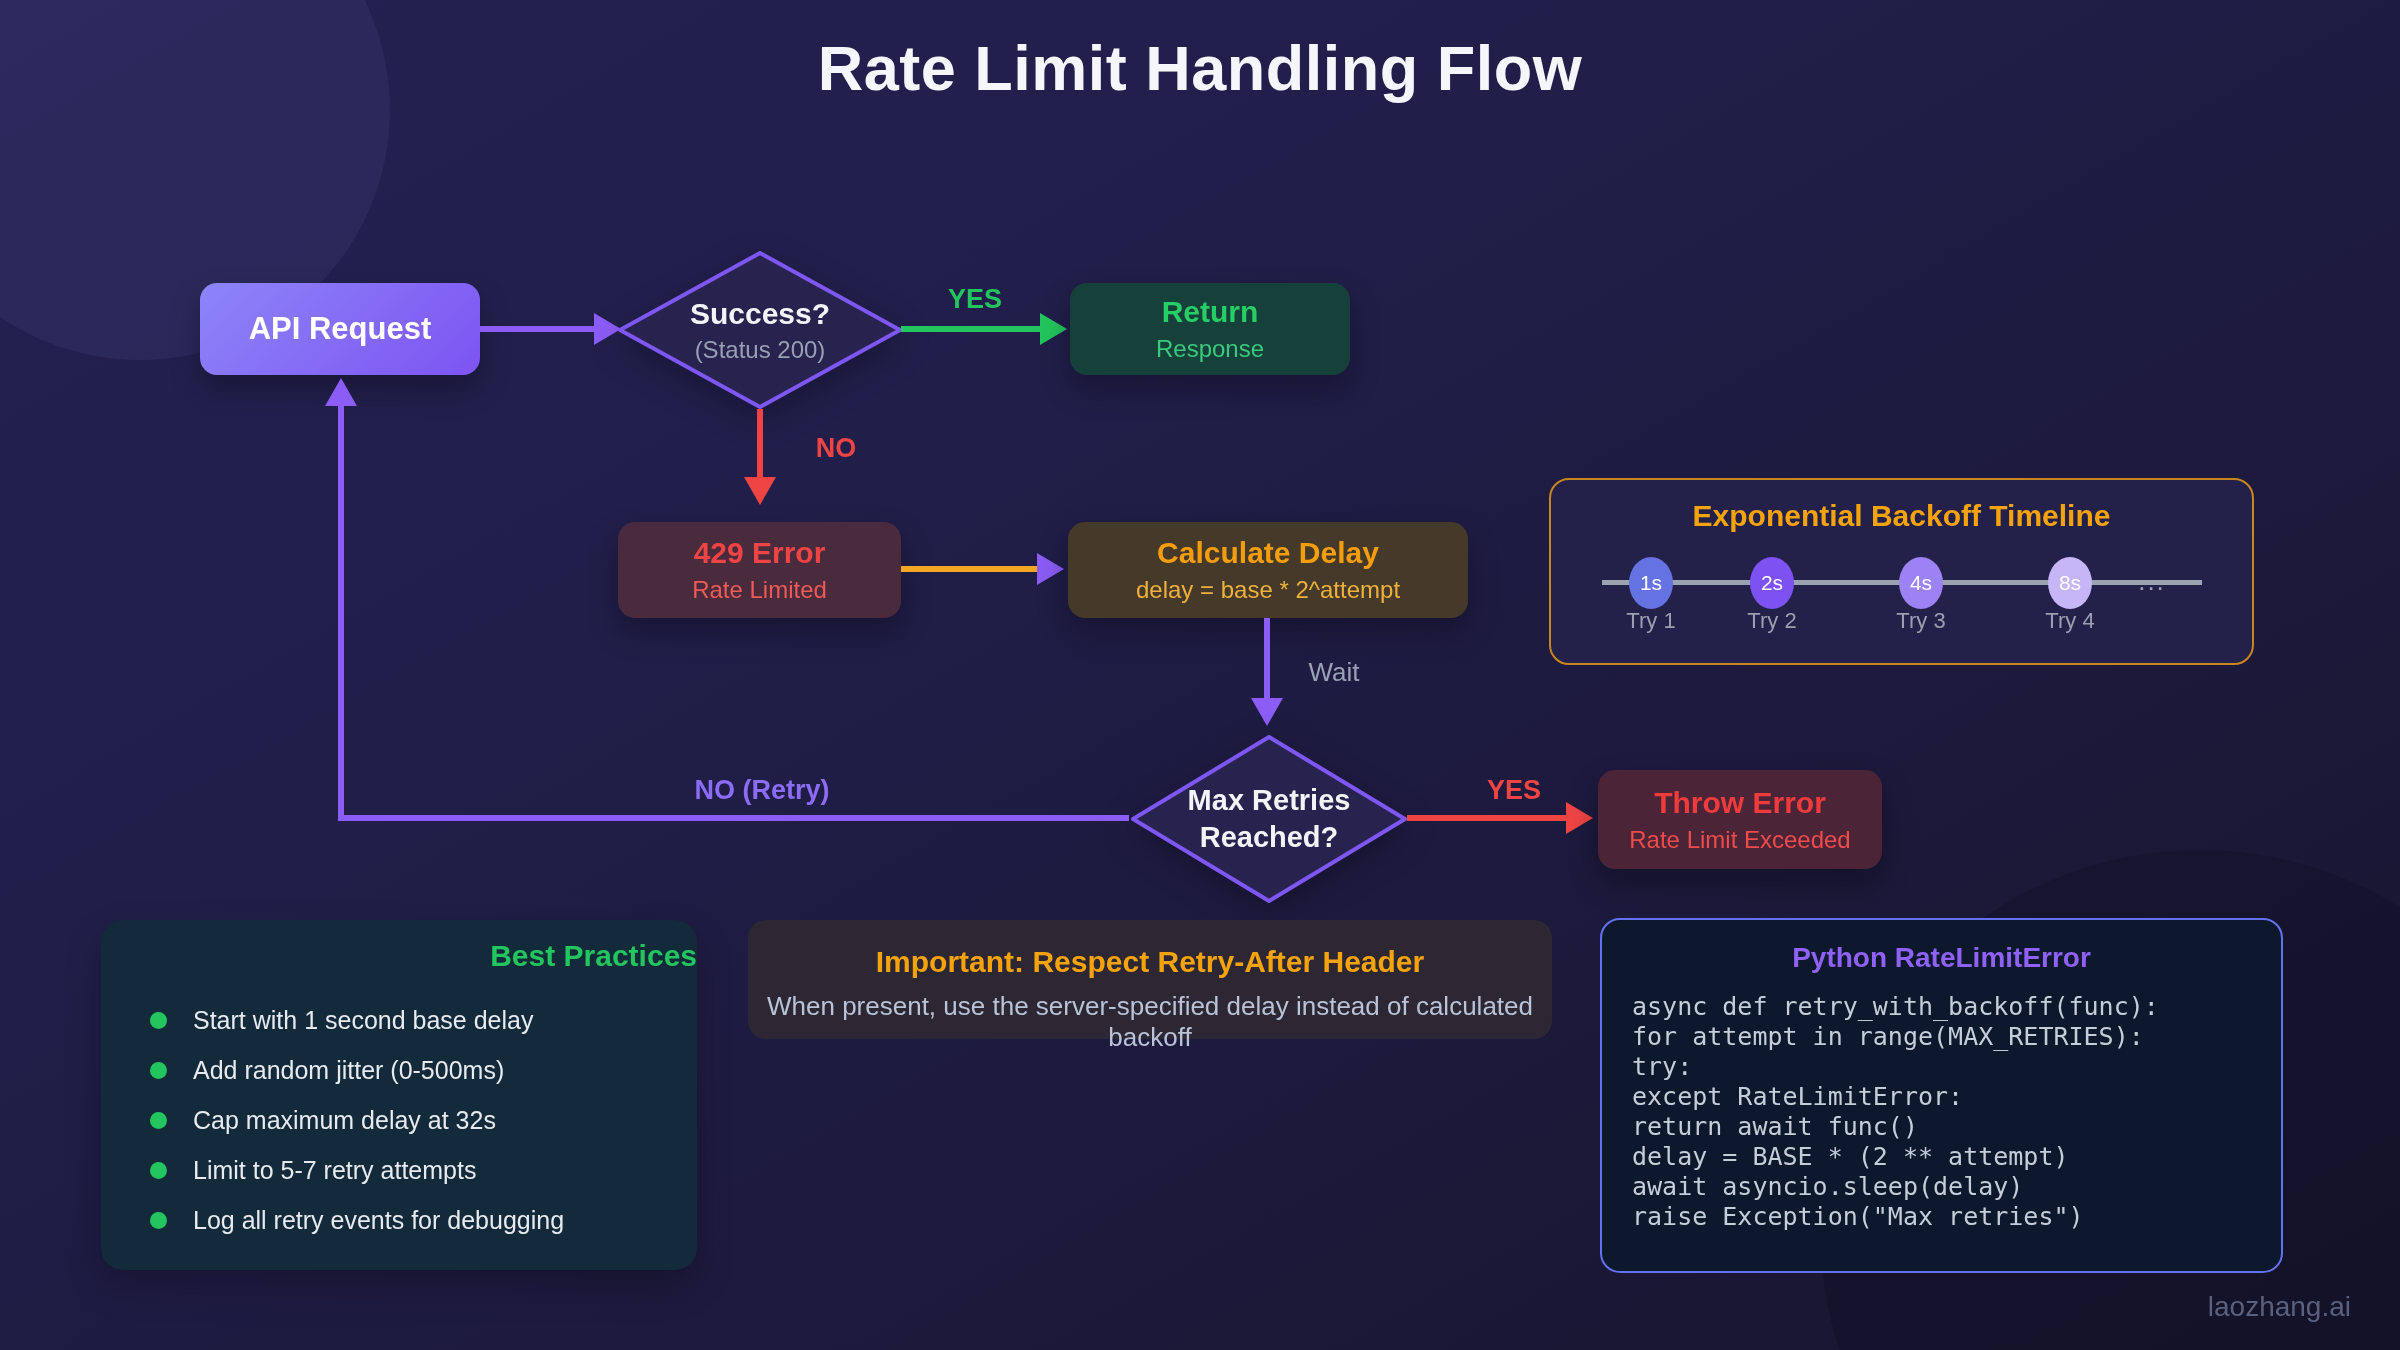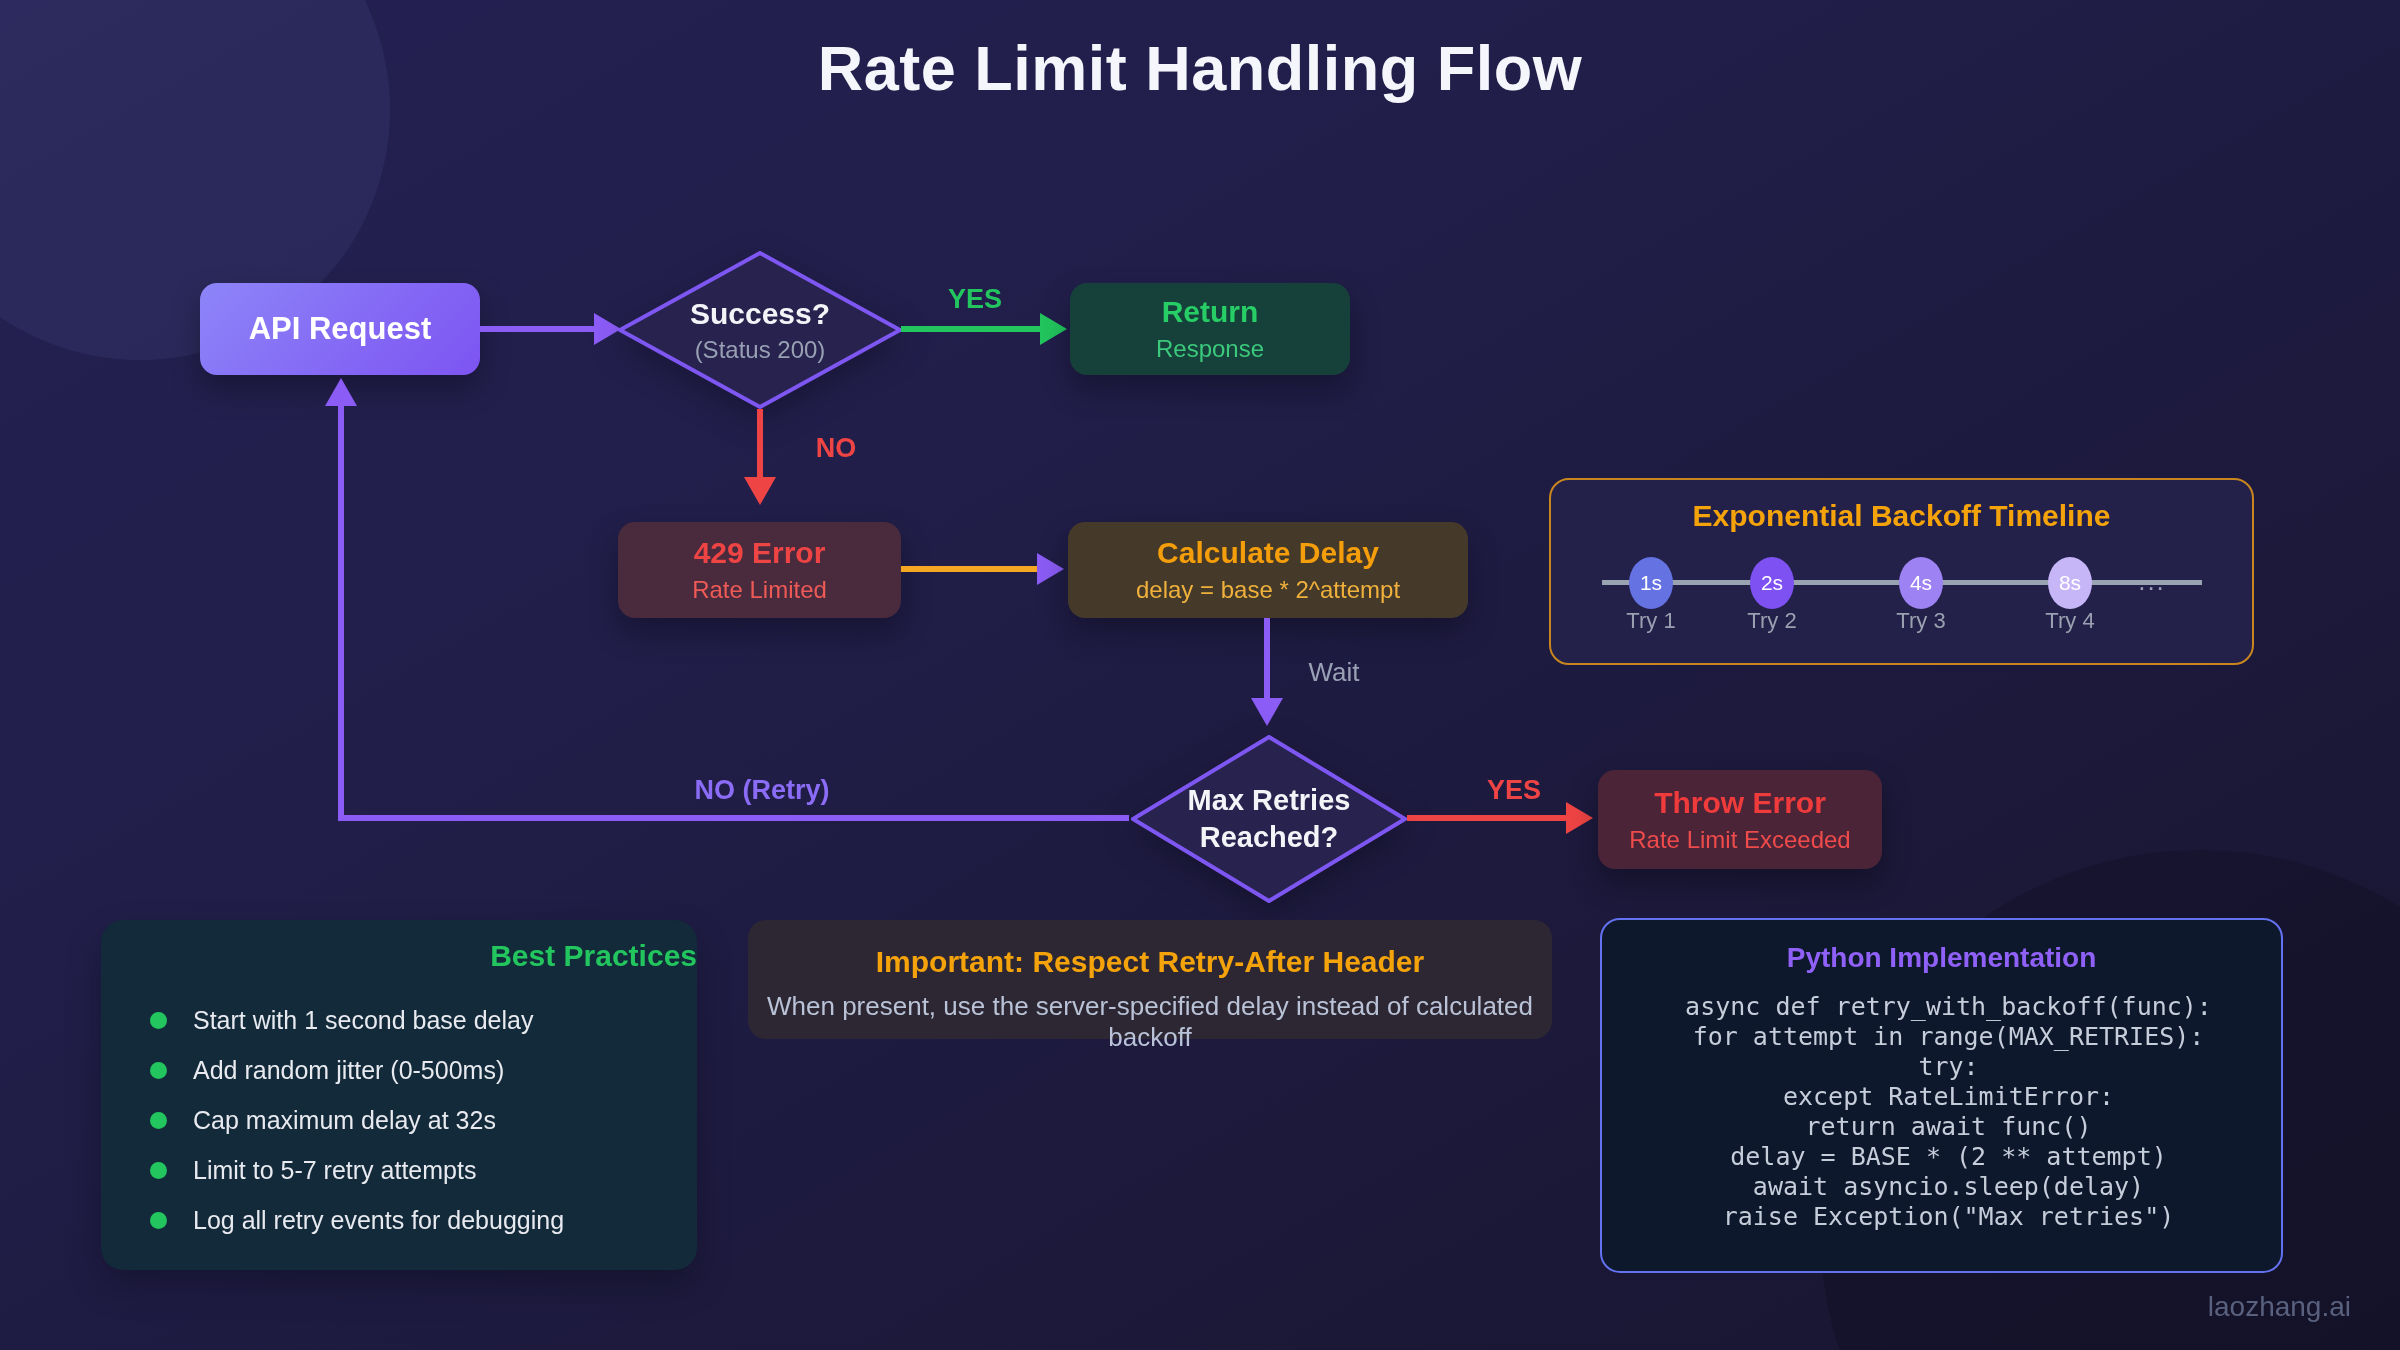--- a/index.html
+++ b/index.html
@@ -110,21 +110,21 @@
   .imp-body{position:absolute;left:0;top:71px;width:100%;text-align:center;
     font-size:26px;color:#b9c2d6;}
 
   
   .panel-py{position:absolute;left:1600px;top:918px;width:679px;height:351px;border-radius:20px;
     background:#0e182c;border:2px solid #6372f0;}
   .py-title{position:absolute;left:0;top:22px;width:100%;text-align:center;
     font-size:28px;font-weight:bold;color:#9061f8;}
   .py-code{position:absolute;left:30px;top:72px;right:16px;
     font-family:"DejaVu Sans Mono",monospace;font-size:25px;line-height:30px;color:#c6cdda;}
-  .py-line{white-space:pre;text-align:center;}
+  .py-line{white-space:pre;}
 
   .watermark{position:absolute;right:49px;top:1291px;font-size:28px;color:#59617e;}
 </style>
 </head>
 <body>
 
 <div class="canvas">
 
   <div class="decor-circle-tl"></div>
   <div class="decor-circle-br"></div>
@@ -254,21 +254,21 @@
       </div>
     </div>
   </div>
 
   <div class="panel-imp">
     <div class="imp-title">Important: Respect Retry-After Header</div>
     <div class="imp-body">When present, use the server-specified delay instead of calculated backoff</div>
   </div>
 
   <div class="panel-py">
-    <div class="py-title">Python Implementation</div>
+    <div class="py-title">Python RateLimitError</div>
     <div class="py-code">
       <div class="py-line">async def retry_with_backoff(func):</div>
       <div class="py-line">for attempt in range(MAX_RETRIES):</div>
       <div class="py-line">try:</div>
       <div class="py-line">except RateLimitError:</div>
       <div class="py-line">return await func()</div>
       <div class="py-line">delay = BASE * (2 ** attempt)</div>
       <div class="py-line">await asyncio.sleep(delay)</div>
       <div class="py-line">raise Exception("Max retries")</div>
     </div>

